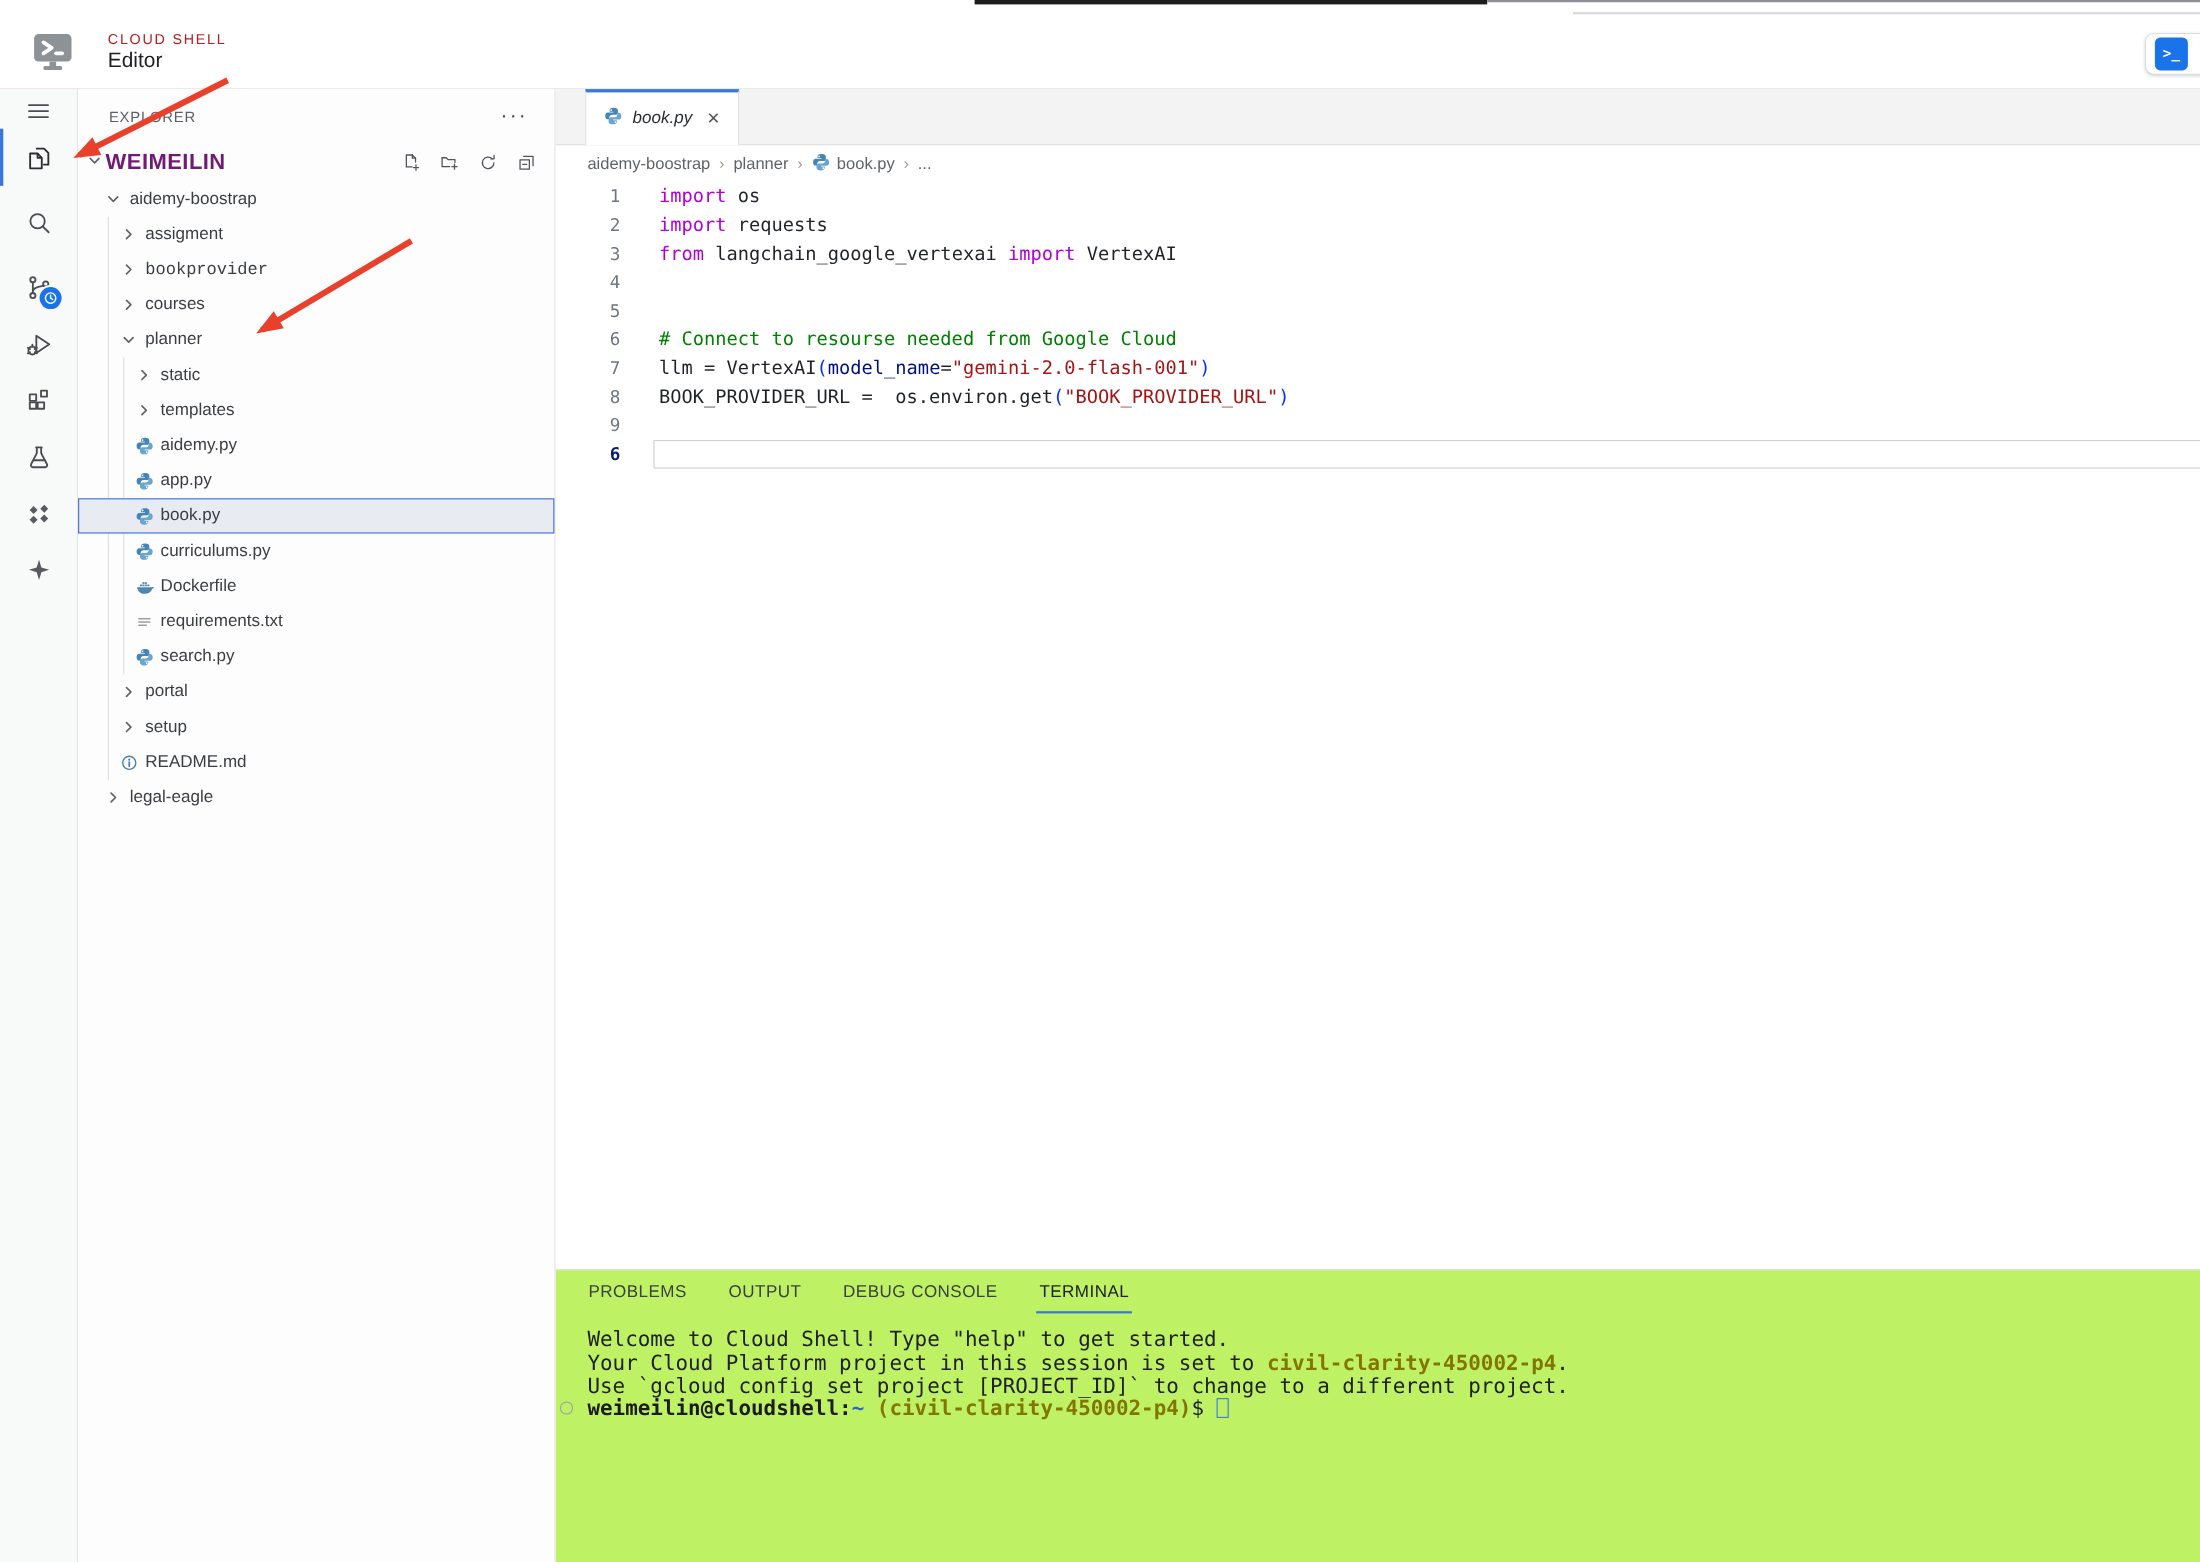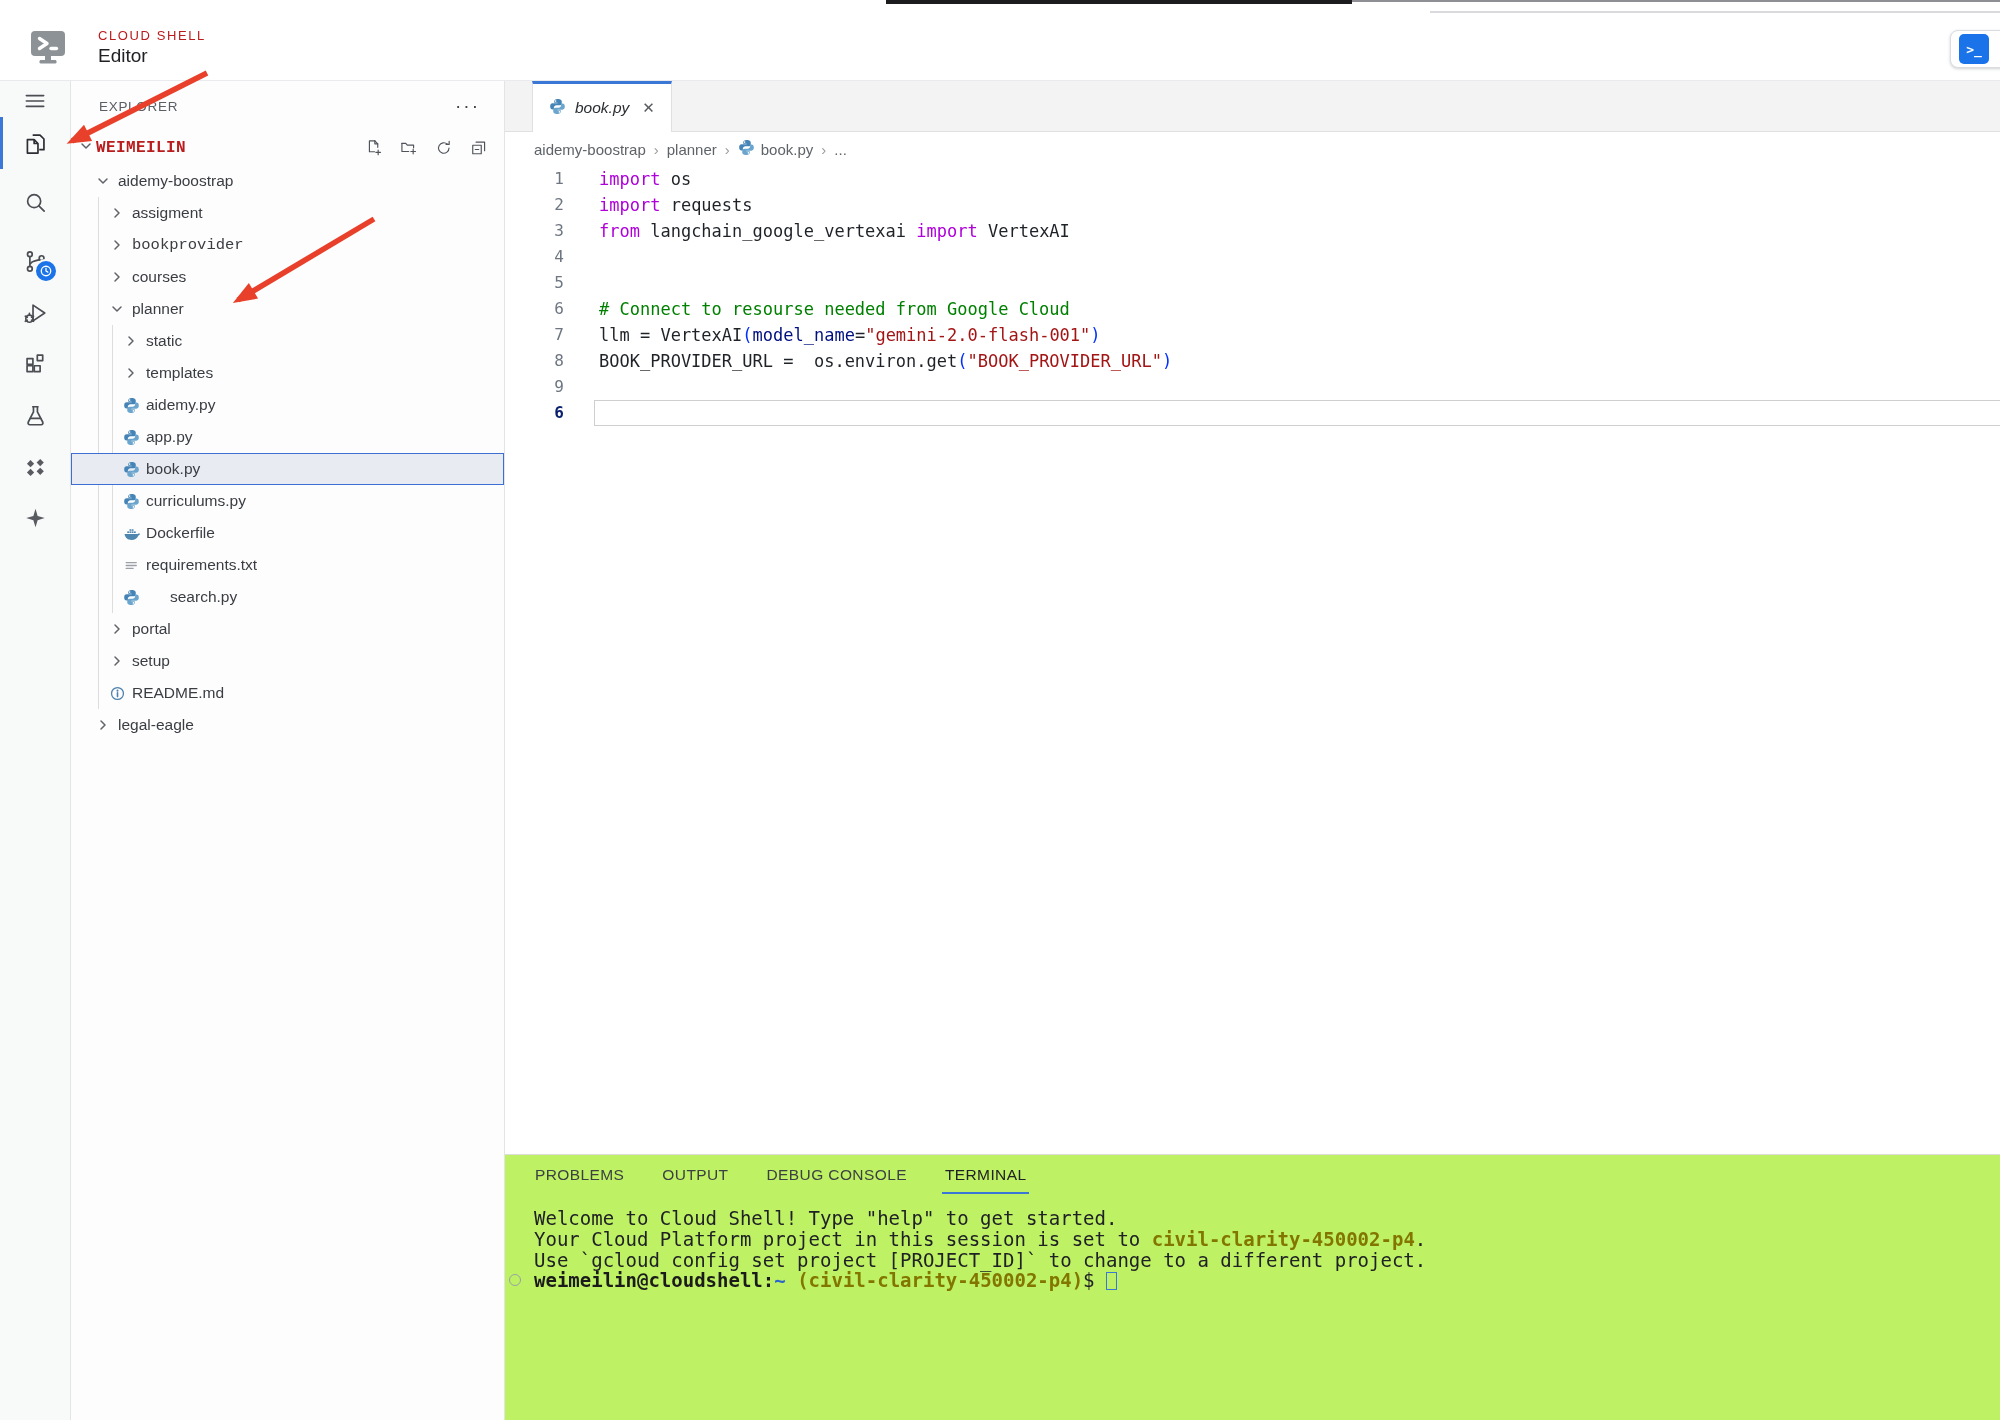--- a/index.html
+++ b/index.html
@@ -30,21 +30,21 @@
   .ab-item svg{display:block;}
   .ab-item.active::before{content:"";position:absolute;left:0;top:-8px;bottom:-8px;width:3px;background:var(--c-accent);}
   .ab-badge{position:absolute;right:12px;bottom:-4px;width:20px;height:20px;border-radius:50%;
             background:var(--c-badge_blue);border:2px solid #f8f9f9;display:flex;align-items:center;justify-content:center;}
   
   .sidebar{position:relative;width:433px;background:#fdfdfe;border-right:1px solid #e3e4e6;flex:none;}
   .pane-header{height:50px;display:flex;align-items:center;justify-content:space-between;padding:0 24px 0 28px;}
   .pane-title{font-size:13.5px;letter-spacing:.7px;color:#5b5e63;}
   .pane-more{font-size:19px;color:#444;letter-spacing:2px;cursor:pointer;line-height:10px;}
   .section-row{height:34px;display:flex;align-items:center;padding-left:7px;}
-  .section-label{font-size:16px;font-weight:bold;color:#b91c1c;letter-spacing:.4px;margin-left:2px;flex:1;font-family:Liberation Mono, monospace;}
+  .section-label{font-size:20px;font-weight:bold;color:#701a75;letter-spacing:.4px;margin-left:2px;flex:1;}
   .section-tools{display:flex;gap:15px;padding-right:15px;}
   .tool{width:20px;height:20px;cursor:pointer;}
   .tree{position:relative;}
   .guide{position:absolute;width:1px;background:#ddddde;}
   .tree-row{position:relative;height:32px;display:flex;align-items:center;cursor:pointer;box-sizing:border-box;}
   .tree-row .slot{width:22px;height:18px;display:flex;align-items:center;flex:none;}
   .tree-row .lbl{font-size:15.5px;color:#3a3d42;white-space:nowrap;margin-left:1px;}
   .tree-row.selected{background:#e9ebf2;outline:1.5px solid #3b6fd4;outline-offset:-1.5px;}
   
   .edcol{flex:1;display:flex;flex-direction:column;min-width:0;background:#fff;}
@@ -354,21 +354,21 @@
             <span class="lbl">Dockerfile</span>
           </div>
           <div class="tree-row" style="padding-left: 52px;">
             <span class="slot">
               <svg width="17" height="17" viewBox="0 0 16 16" fill="none" stroke="#9aa0a6" stroke-width="1.2" stroke-linecap="round">
                 <path d="M3 5.2h9.5M3 8h9.5M3 10.8h6.5"></path>
               </svg>
             </span>
             <span class="lbl">requirements.txt</span>
           </div>
-          <div class="tree-row" style="padding-left: 52px; gap: 24px;">
+          <div class="tree-row" style="padding-left: 52px;">
             <span class="slot">
               <svg width="17" height="17" viewBox="0 0 16 16">
                 <path fill="#4584b6" d="M7.9 1C6 1 4.9 1.9 4.9 3.2v1.2h3.2V5H3.3C2 5 1.1 6.2 1.1 7.9c0 1.7.9 2.9 2.2 2.9h1.3V9.2c0-1.3 1.1-2.3 2.4-2.3h3c1.1 0 2-.9 2-2V3.2C12 1.9 10.6 1 8.9 1h-1z"></path>
                 <circle cx="6.2" cy="2.9" r=".75" fill="#fff"></circle>
                 <path fill="#6aa5cd" d="M8.1 15c1.9 0 3-.9 3-2.2v-1.2H7.9V11h4.8c1.3 0 2.2-1.2 2.2-2.9 0-1.7-.9-2.9-2.2-2.9h-1.3v1.6c0 1.3-1.1 2.3-2.4 2.3H6c-1.1 0-2 .9-2 2v1.7C4 14.1 5.4 15 7.1 15h1z"></path>
                 <circle cx="9.8" cy="13.1" r=".75" fill="#fff"></circle>
               </svg>
             </span>
             <span class="lbl">search.py</span>
           </div>

